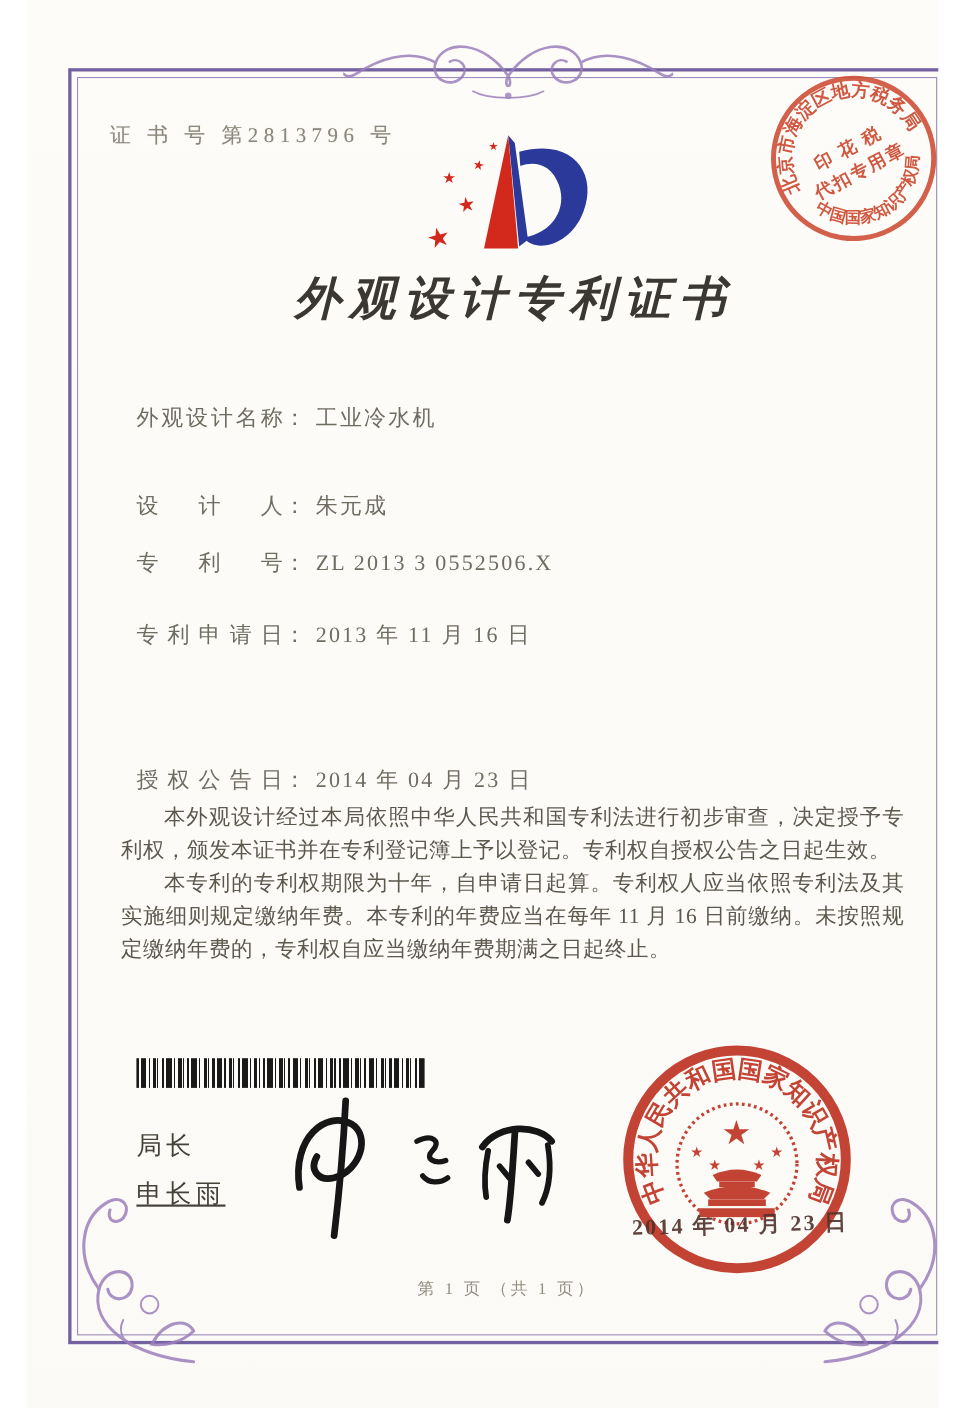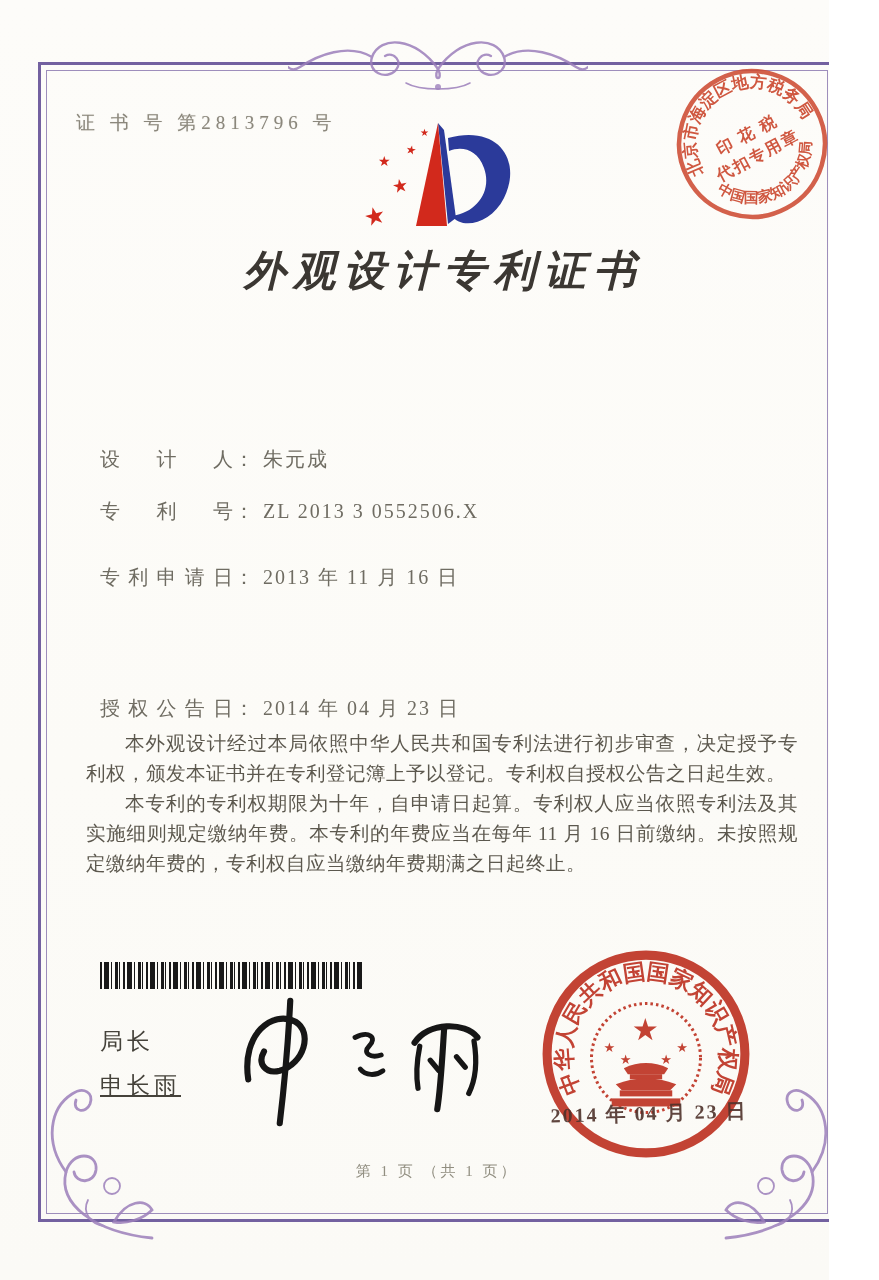--- a/index.html
+++ b/index.html
@@ -1,20 +1,21 @@
 <!DOCTYPE html>
 <html><head>
 <meta charset="utf-8">
 <style>
   * { margin:0; padding:0; box-sizing:border-box; }
   html,body { background:#ffffff; }
   body { font-family:"Liberation Serif","DejaVu Serif",serif; }
   #page {
     position:relative; width:829px; height:1280px; overflow:hidden;
     background:linear-gradient(180deg,#fdfcf9 0%,#fcfbf7 60%,#fbfaf6 100%);
+    margin-left:24px;
   }
   
   .frame-outer {
     position:absolute; left:38px; top:62px; width:798px; height:1160px;
     border:3px solid #5a4590; opacity:.85;
   }
   .frame-inner {
     position:absolute; left:46px; top:70px; width:782px; height:1144px;
     border:1px solid #8672ac; opacity:.8;
   }
@@ -146,20 +147,23 @@
       <text x="14" y="104" font-size="24" transform="rotate(-14 26 96)">★</text>
       <text x="42" y="72" font-size="18" transform="rotate(-10 50 66)">★</text>
       <text x="28" y="46" font-size="14">★</text>
       <text x="56" y="34" font-size="12" transform="rotate(12 61 29)">★</text>
       <text x="70" y="16" font-size="10">★</text>
     </g>
   </svg>
 
   <div class="title">外观设计专利证书</div>
 
+  <div class="field" style="top:366px;">
+    <span class="f-label">外观设计名称</span><span class="f-colon">：</span><span class="f-value">工业冷水机</span>
+  </div>
   <div class="field" style="top:446px;">
     <span class="f-label">设计人</span><span class="f-colon">：</span><span class="f-value">朱元成</span>
   </div>
   <div class="field" style="top:498px;">
     <span class="f-label">专利号</span><span class="f-colon">：</span><span class="f-value">ZL 2013 3 0552506.X</span>
   </div>
   <div class="field" style="top:564px;">
     <span class="f-label">专利申请日</span><span class="f-colon">：</span><span class="f-value">2013 年 11 月 16 日</span>
   </div>
   <div class="field" style="top:695px;">

